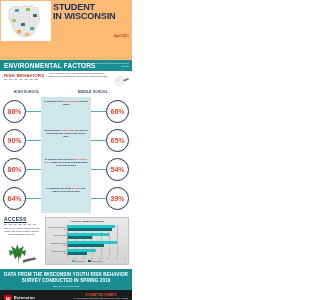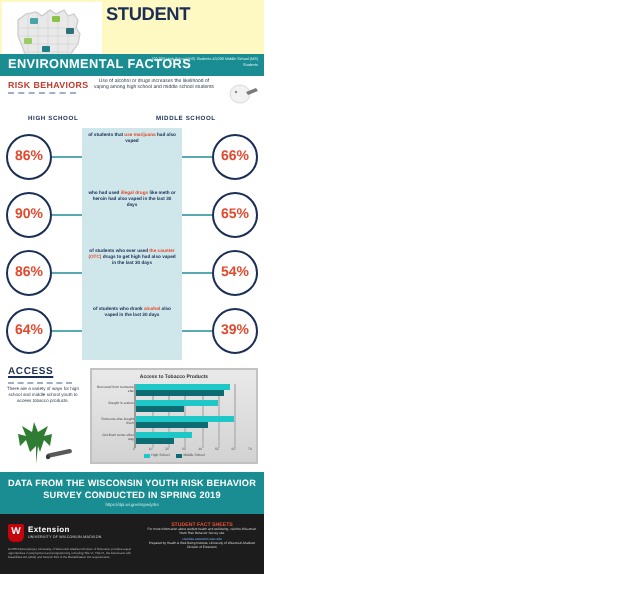--- a/index.html
+++ b/index.html
@@ -1,21 +1,21 @@
 <!DOCTYPE html>
 <html><head>
 <meta charset="utf-8">
 <style>
   html,body{margin:0;padding:0;background:#ffffff;}
   body{width:132px;height:300px;overflow:hidden;
        font-family:"Liberation Sans",sans-serif;}
   .page{position:relative;width:132px;height:300px;background:#ffffff;overflow:hidden;}
 
   
-  .header{position:relative;height:27px;background:#fef9c3;}
+  .header{position:relative;height:60px;background:#fdba74;}
   .map-wrap{position:absolute;left:1px;top:1px;width:50px;height:40px;}
   .map-svg{display:block;}
   .title-wrap{position:absolute;left:53px;top:3px;width:78px;}
   .title-line{color:#1b2f56;font-weight:bold;font-size:9.2px;line-height:9.4px;
               letter-spacing:-0.2px;}
   .date{position:absolute;right:3px;top:34px;color:#c0392b;font-size:3.1px;
         font-weight:bold;text-align:right;}
 
   
   .band{position:relative;background:#1a8d92;color:#ffffff;height:11px;
@@ -137,20 +137,21 @@
         <rect x="32" y="13" width="4" height="3" rx="0.5" fill="#2f6f78"></rect>
         <rect x="11" y="18" width="4" height="3" rx="0.5" fill="#9ccc65"></rect>
         <rect x="20" y="22" width="4" height="3" rx="0.5" fill="#1f7f86"></rect>
         <rect x="29" y="26" width="4" height="3" rx="0.5" fill="#3fa9b0"></rect>
         <rect x="16" y="29" width="4" height="3" rx="0.5" fill="#e8a33d"></rect>
         <rect x="24" y="32" width="4" height="3" rx="0.5" fill="#f0b458"></rect>
       </svg>
     </div>
     <div class="title-wrap">
       <div class="title-line">STUDENT</div>
+      <div class="title-line">IN WISCONSIN</div>
     </div>
     <div class="date">April 2021</div>
   </div>
 
   <div class="band">
     <div class="band-title">ENVIRONMENTAL FACTORS</div>
     <div class="band-note">100,000 High School (HS) Students
 40,000 Middle School (MS) Students</div>
   </div>
 

